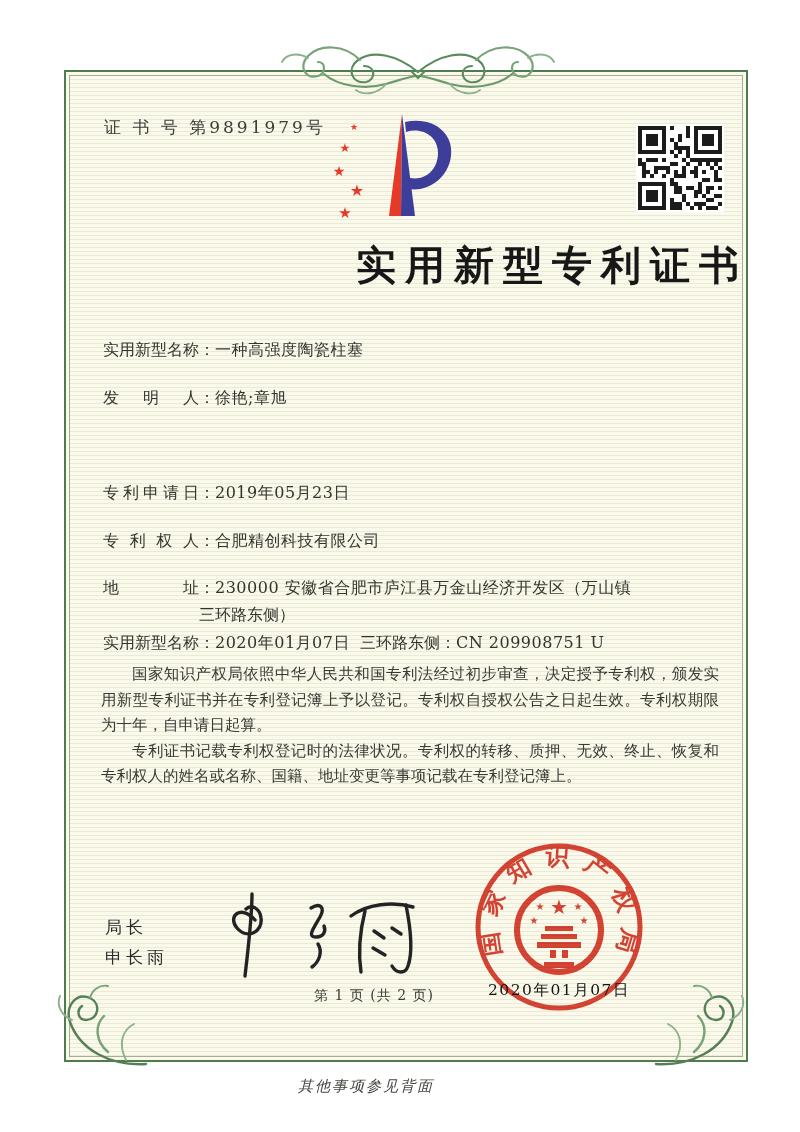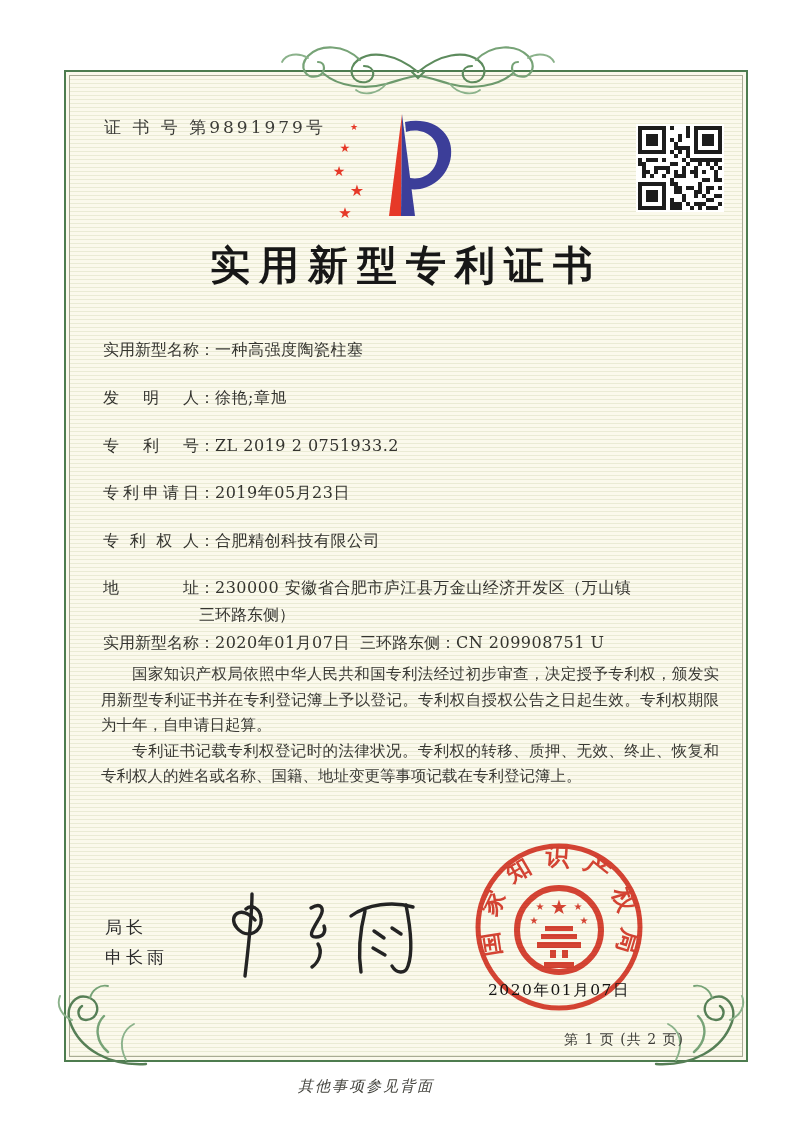--- a/index.html
+++ b/index.html
@@ -33,21 +33,21 @@
   
   .cert-no {
     position:absolute; left:104px; top:116px;
     font-size:17px; letter-spacing:3px; color:#3c3c38;
   }
   .logo { position:absolute; left:330px; top:106px; width:140px; height:118px; }
   .qr   { position:absolute; left:636px; top:124px; width:88px; height:88px; }
 
   .title {
     position:absolute; left:64px; top:238px; width:684px;
-    text-align:center; font-size:40px; font-weight:bold;
+    text-align:right; font-size:40px; font-weight:bold;
     letter-spacing:9px; color:#171717;
   }
 
   
   .row { position:absolute; left:103px; font-size:16px; color:#34342f; white-space:nowrap; }
   .lbl {
     display:inline-block; width:96px;
     text-align:justify; text-align-last:justify;
     vertical-align:top;
   }
@@ -70,22 +70,22 @@
   .signature { position:absolute; left:215px; top:886px; width:210px; height:98px; }
   .seal { position:absolute; left:470px; top:838px; width:178px; height:178px; mix-blend-mode:multiply; opacity:0.94; }
   .seal-date {
     position:absolute; left:488px; top:980px;
     font-size:15.5px; letter-spacing:1.5px; color:#141414; font-weight:500;
     z-index:5;
   }
 
   
   .page-note {
-    position:absolute; left:64px; top:1031px; width:620px;
-    text-align:right; font-size:14px; color:#3b3b36; letter-spacing:1px;
+    position:absolute; left:64px; top:987px; width:620px;
+    text-align:center; font-size:14px; color:#3b3b36; letter-spacing:1px;
   }
   .back-note {
     position:absolute; left:56px; top:1077px; width:620px;
     text-align:center; font-size:15px; color:#45453f; letter-spacing:2px; font-style:italic;
   }
 </style>
 </head>
 <body>
 
 <div class="page">
@@ -285,23 +285,20 @@
   <div class="title">实用新型专利证书</div>
 
   <div class="row" style="top:340px">
     <span class="lbl">实用新型名称</span><span class="colon">：</span><span class="val">一种高强度陶瓷柱塞</span>
   </div>
 
   <div class="row" style="top:388px">
     <span class="lbl">发明人</span><span class="colon">：</span><span class="val">徐艳;章旭</span>
   </div>
 
-  <div class="row" style="top:436px">
-    <span class="lbl">专利号</span><span class="colon">：</span><span class="val">ZL 2019 2 0751933.2</span>
-  </div>
 
   <div class="row" style="top:483px">
     <span class="lbl">专利申请日</span><span class="colon">：</span><span class="val">2019年05月23日</span>
   </div>
 
   <div class="row" style="top:531px">
     <span class="lbl">专利权人</span><span class="colon">：</span><span class="val">合肥精创科技有限公司</span>
   </div>
 
   <div class="row" style="top:578px">

